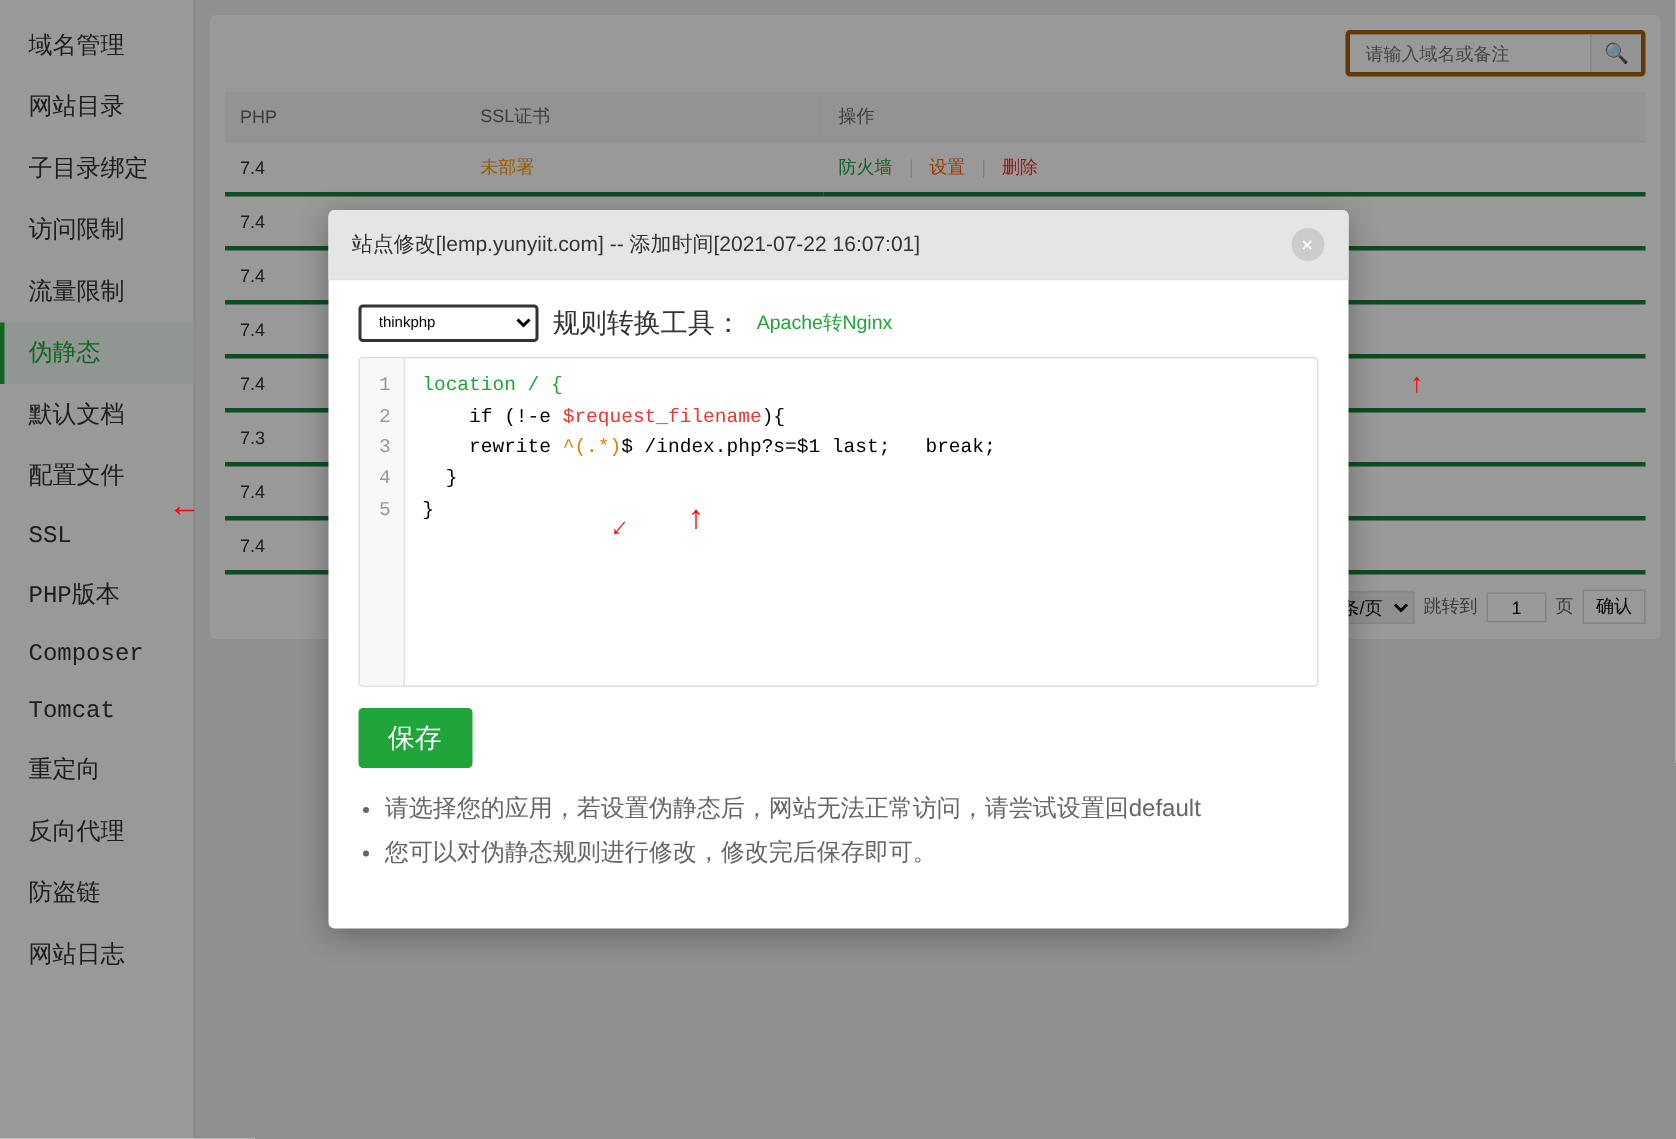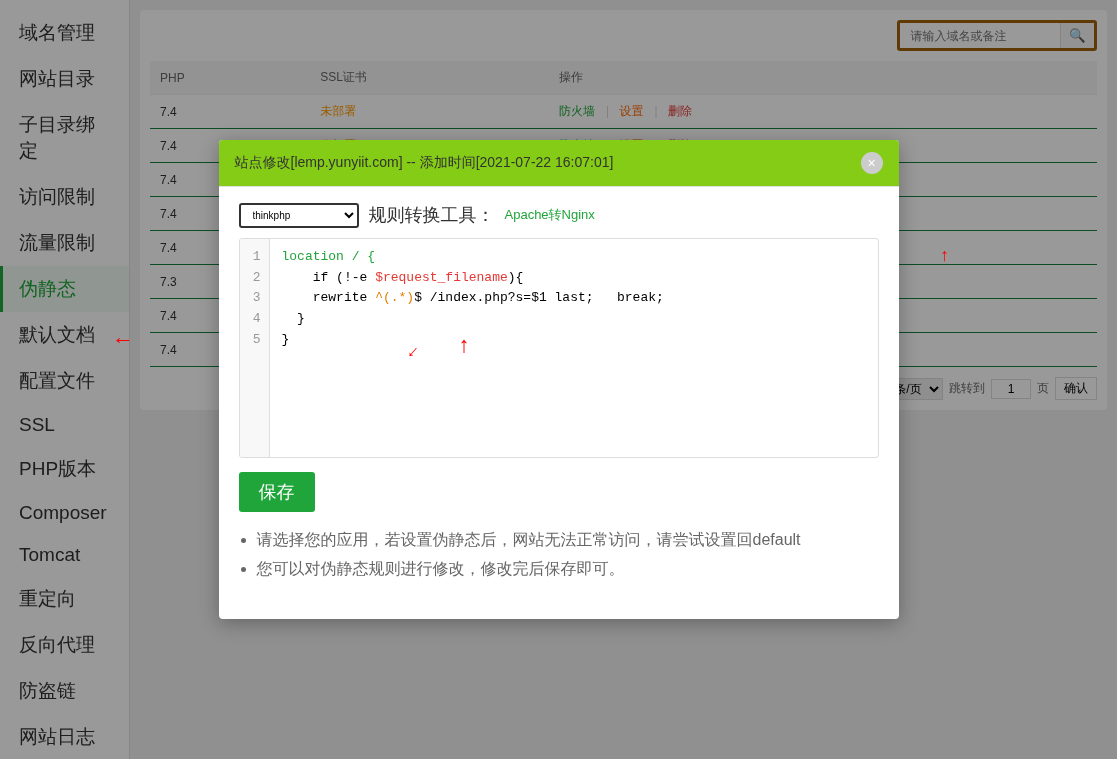--- a/index.html
+++ b/index.html
@@ -26,22 +26,23 @@
       width: 130px;
       background: #fff;
       border-right: 1px solid #e0e0e0;
       padding-top: 10px;
       flex-shrink: 0;
     }
     .sidebar-item {
       padding: 10px 16px;
       cursor: pointer;
       color: #333;
-      font-size: 19px;
+      font-size: 16px;
       border-left: 3px solid transparent;
+      font-family: Liberation Mono, monospace;
     }
     .sidebar-item.active {
       color: #20a53a;
       border-left-color: #20a53a;
       background: #f0faf2;
     }
 
     
     .main-content {
       flex: 1;
@@ -91,21 +92,21 @@
     .data-table th {
       background: #f5f5f5;
       padding: 8px 10px;
       text-align: left;
       font-weight: normal;
       color: #666;
       border-bottom: 1px solid #eee;
     }
     .data-table td {
       padding: 8px 10px;
-      border-bottom: 1px solid #15803d;
+      border-bottom: 3px solid #15803d;
       color: #333;
     }
     .data-table td.php-ver {
       color: #333;
     }
     .data-table td.ssl-col {
       color: #ff9900;
     }
     .action-link {
       color: #20a53a;
@@ -162,21 +163,21 @@
       background: #fff;
       border-radius: 4px;
       width: 680px;
       max-height: 680px;
       position: relative;
       box-shadow: 0 4px 20px rgba(0,0,0,0.3);
       padding-bottom: 20px;
     }
 
     .modal-header {
-      background: #84cc16;
+      background: #e5e5e5;
       border-bottom: 1px solid #e0e0e0;
       padding: 12px 16px;
       border-radius: 4px 4px 0 0;
       display: flex;
       justify-content: space-between;
       align-items: center;
       gap: 44px;
     }
     .modal-title {
       font-size: 14px;

